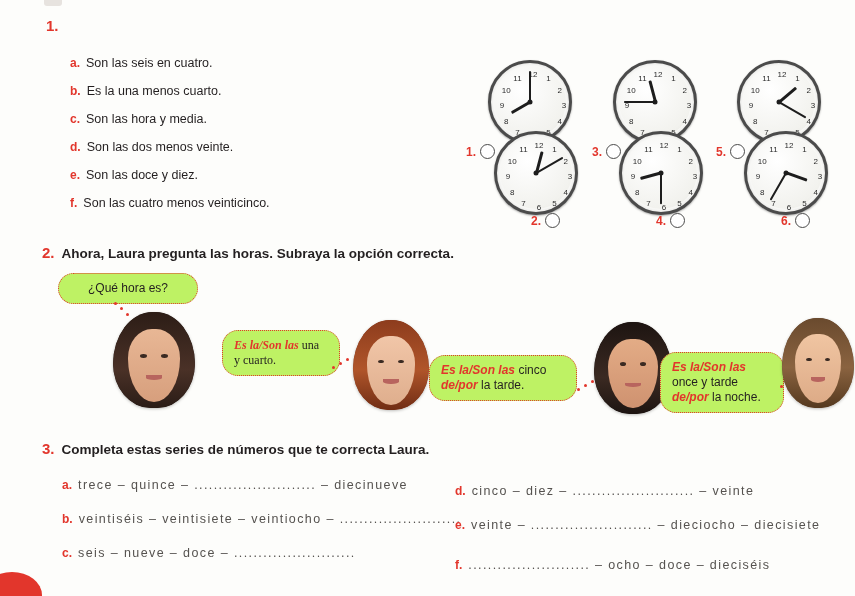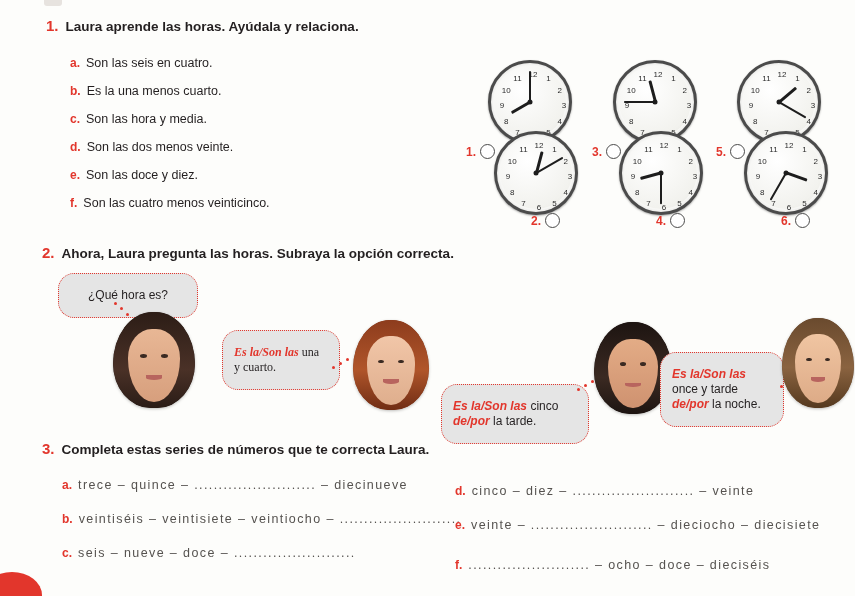--- a/index.html
+++ b/index.html
@@ -113,24 +113,24 @@
     border: 1.3px solid #4b4b4b;
     border-radius: 50%;
     background: #fff;
   }
 
   
   .bubble-box {
     position: absolute;
     border: 1.6px dotted #e2362c;
     border-radius: 16px;
-    background: #e5e5e5;
+    background: #bef264;
     font-size: 12px;
     color: #231f20;
-    padding: 14px 11px;
+    padding: 7px 11px;
     line-height: 1.25;
     box-sizing: border-box;
   }
   .bubble-box em {
     font-style: italic;
     color: #e2362c;
     font-weight: bold;
   }
   .tail-dots {
     position: absolute;
@@ -218,21 +218,20 @@
 </style>
 </head>
 <body>
 
 <div class="page">
 
   <div class="top-mark"></div>
 
   <div class="ex-head" style="left:46px; top:18px;">
     <span class="ex-num">1.</span>
-    <span class="ex-title">Laura aprende las horas. Ayúdala y relaciona.</span>
   </div>
 
   <div class="item" style="left:70px; top:56px;">
     <span class="item-letter">a.</span>
     <span class="item-text">Son las seis en cuatro.</span>
   </div>
   <div class="item" style="left:70px; top:84px;">
     <span class="item-letter">b.</span>
     <span class="item-text">Es la una menos cuarto.</span>
   </div>
@@ -426,21 +425,21 @@
   </div>
 
   <div class="face-photo" style="left:353px; top:320px; width:76px; height:90px; background:#8a3a1c;">
     <div class="hair" style="background:linear-gradient(180deg,#8d3c1d 0%,#b0552a 55%,#702d14 100%);"></div>
     <div class="skin" style="background:linear-gradient(180deg,#f1c6a8 0%,#dfae8d 100%);"></div>
     <div class="eye l"></div>
       <div class="eye r"></div>
       <div class="mouth"></div>
   </div>
 
-  <div class="bubble-box" style="left:441px; top:355px; width:148px;margin-top:29px;">
+  <div class="bubble-box" style="left:429px; top:355px; width:148px;">
     <em>Es la/Son las</em>
     <span>cinco</span>
     <em>de/por</em>
     <span>la tarde.</span>
   </div>
   <div class="tail-dots" style="left:575px; top:378px;">
     <span style="left:2px; top:10px;"></span>
       <span style="left:9px; top:6px;"></span>
       <span style="left:16px; top:2px;"></span>
   </div>

